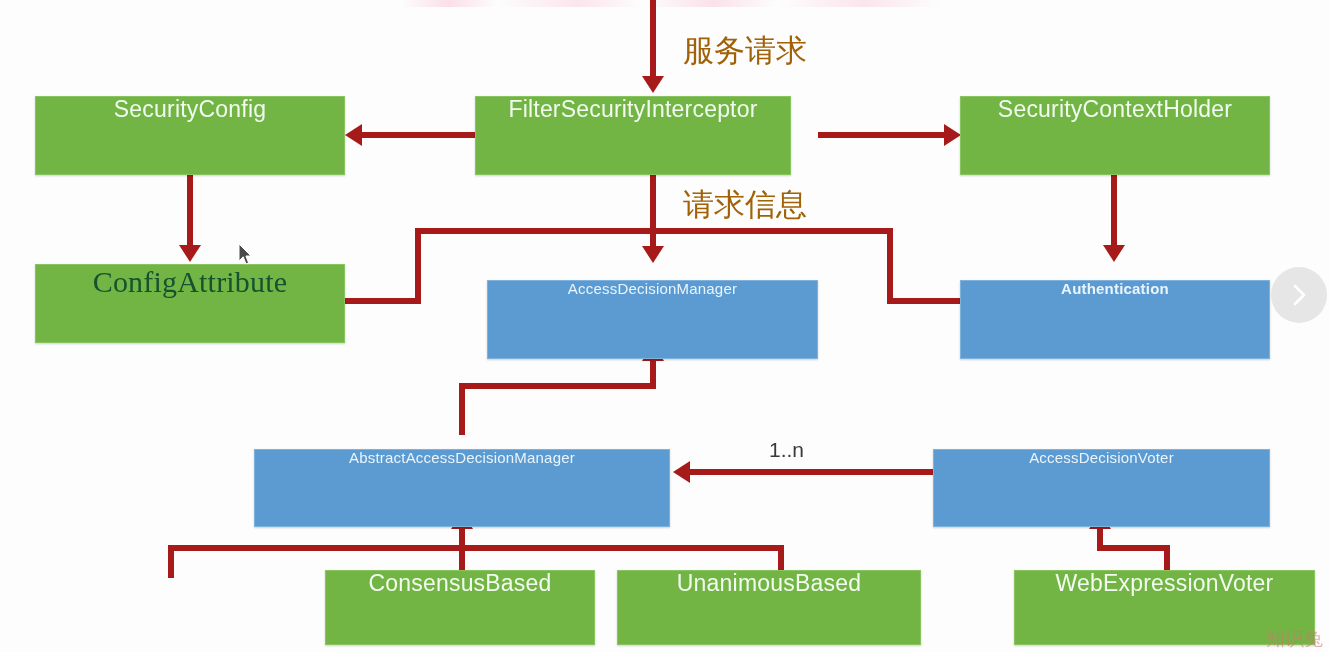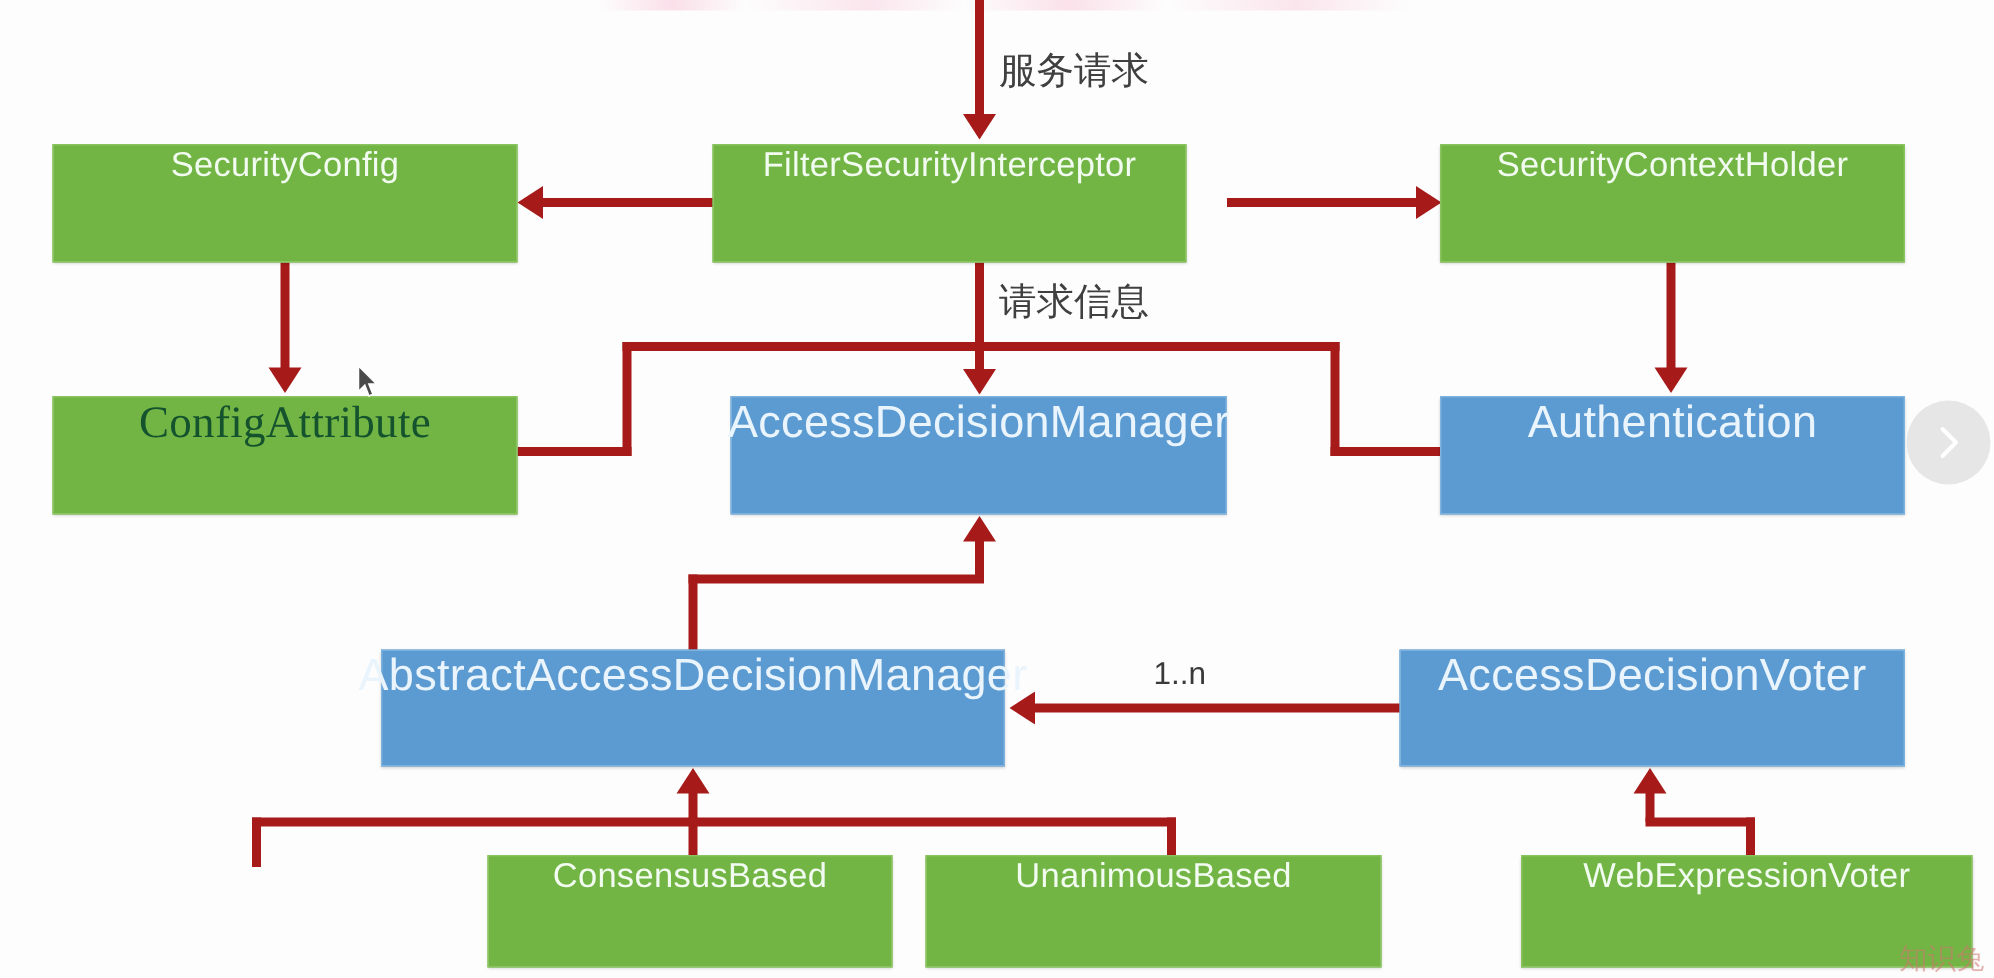--- a/index.html
+++ b/index.html
@@ -26,22 +26,23 @@
   .node.green{
     background:#72b544;
     border:1px solid #8ac460;
     box-shadow:0 1px 2px rgba(0,0,0,.18);
     font-size:23px;
   }
   .node.blue{
     background:#5b9bd1;
     border:1px solid #7fb2dc;
     box-shadow:0 1px 2px rgba(0,0,0,.18);
-    font-size:30px;
+    font-size:15px;
     color:#eaf4fc;
+    margin-top:16px;
   }
   .node.serif{
     font-family:"Liberation Serif","DejaVu Serif",serif;
     font-size:30px;
     color:#14532d;
   }
 
   
   .ln{position:absolute;background:#a61a1a;z-index:3;}
   .lnh{height:6px;}
@@ -72,22 +73,23 @@
   
   .elabel{
     position:absolute;
     color:#3b3b3b;
     font-size:22px;
     white-space:nowrap;
     z-index:6;
   }
   .elabel.cjk{
     font-family:"DejaVu Sans","Liberation Sans",sans-serif;
-    font-size:25px;
-    color:#404040;
+    font-size:31px;
+    color:#a16207;
+    margin-left:17px;
   }
   .elabel.mult{
     font-size:21px;color:#3a3a3a;
   }
 
   
   #nav-next{
     position:absolute;
     left:1271px;top:267px;
     width:56px;height:56px;
@@ -193,21 +195,21 @@
   </div>
 
   <div class="node green serif" style="left:35px;top:264px;width:310px;height:79px;">
     <span>ConfigAttribute</span>
   </div>
 
   <div class="node blue" style="left:487px;top:264px;width:331px;height:79px;">
     <span>AccessDecisionManager</span>
   </div>
 
-  <div class="node blue" style="left:960px;top:264px;width:310px;height:79px;">
+  <div class="node blue" style="left:960px;top:264px;width:310px;height:79px;font-weight:bold;">
     <span>Authentication</span>
   </div>
 
   <div class="node blue" style="left:254px;top:433px;width:416px;height:78px;">
     <span>AbstractAccessDecisionManager</span>
   </div>
 
   <div class="node blue" style="left:933px;top:433px;width:337px;height:78px;">
     <span>AccessDecisionVoter</span>
   </div>

